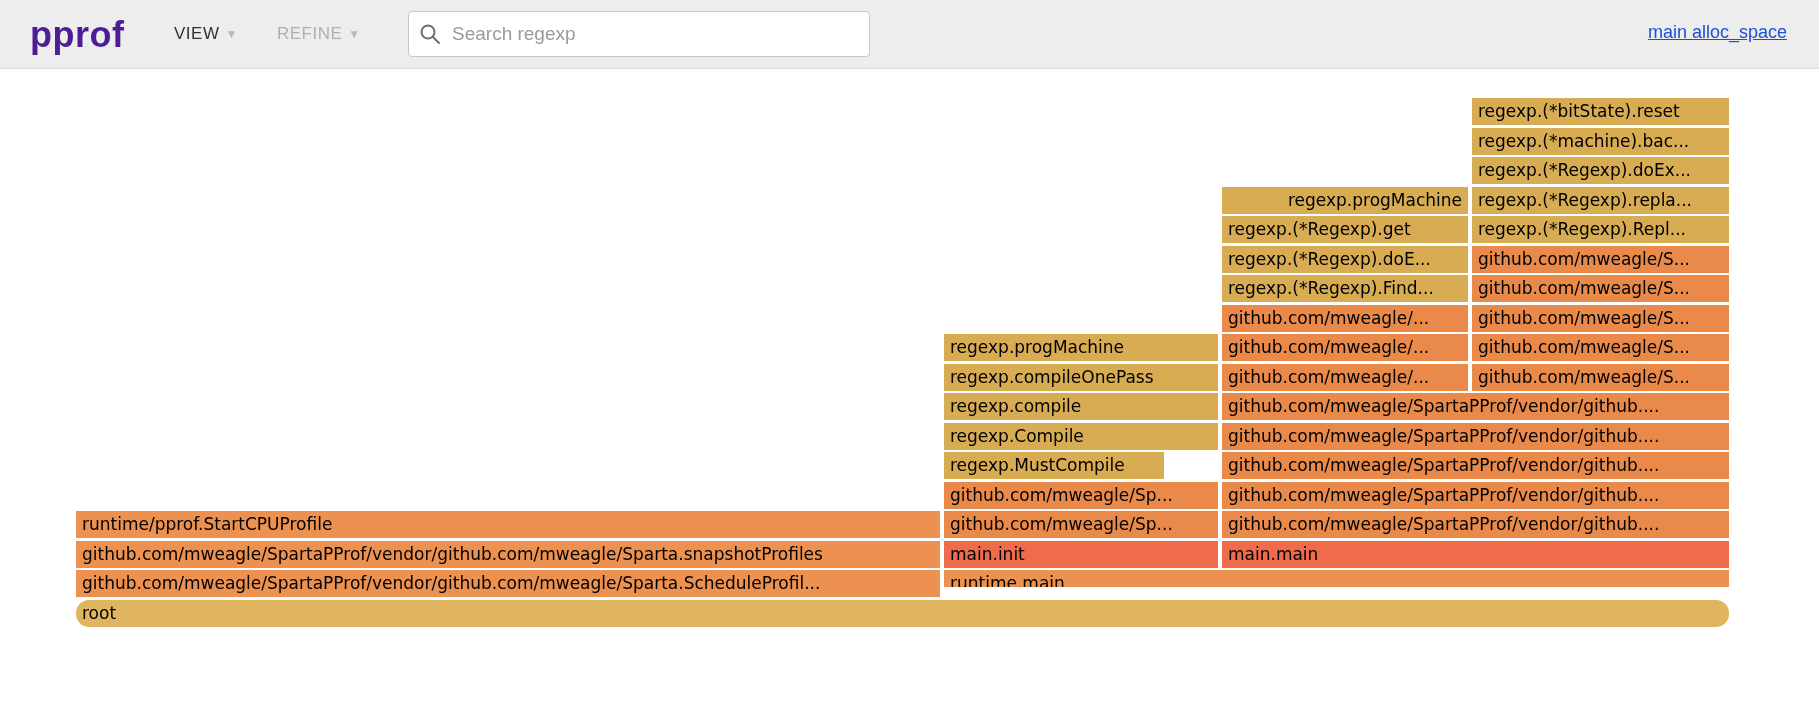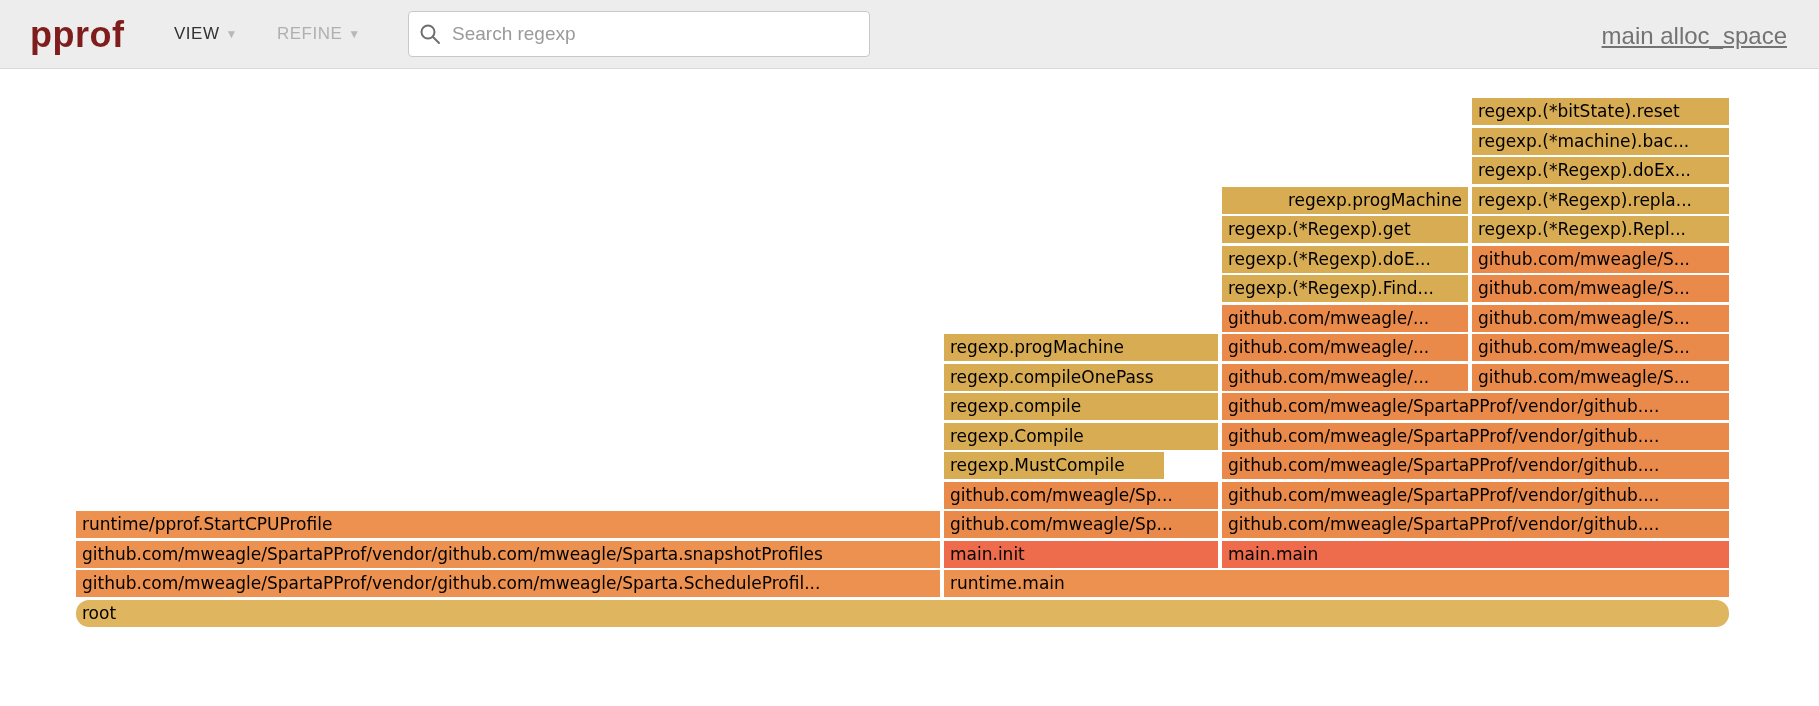--- a/index.html
+++ b/index.html
@@ -7,21 +7,21 @@
     width:1819px;height:706px;position:relative;overflow:hidden;
     font-family:"Liberation Sans", sans-serif;
   }
   
   .header{
     position:absolute;left:0;top:0;width:1819px;height:68px;
     background:#ededed;border-bottom:1px solid #d9d9d9;
   }
   .logo{
     position:absolute;left:30px;top:14px;
-    font-size:36px;font-weight:700;color:#7f1d1d;letter-spacing:.5px;
+    font-size:36px;font-weight:700;color:#4c1d95;letter-spacing:.5px;
   }
   .menu{
     position:absolute;top:24px;font-size:17px;color:#333;cursor:pointer;
     letter-spacing:.5px;
   }
   .menu .tri{font-size:12px;color:#b8b8b8;margin-left:6px;vertical-align:1px;}
   .menu.disabled{color:#b0b0b0;cursor:default;}
   #view-menu{left:174px;}
   #refine-menu{left:277px;}
   .searchbox{
@@ -29,22 +29,22 @@
     background:#ffffff;border:1px solid #c8c8c8;border-radius:4px;
     display:flex;align-items:center;box-sizing:border-box;padding:0 10px;
   }
   .searchbox svg{flex:0 0 auto;margin-right:9px;}
   .searchbox input{
     border:none;outline:none;flex:1 1 auto;font-size:19px;
     font-family:"Liberation Sans", sans-serif;color:#0369a1;background:transparent;
   }
   .searchbox input::placeholder{color:#9a9a9a;}
   .proflink{
-    position:absolute;right:32px;top:22px;font-size:24px;
-    color:#737373;text-decoration:underline;cursor:pointer;
+    position:absolute;right:32px;top:22px;font-size:18px;
+    color:#1d4ed8;text-decoration:underline;cursor:pointer;
   }
   
   .flame{position:absolute;left:0;top:0;width:1819px;height:706px;}
   .fbox{
     position:absolute;box-sizing:border-box;
     font-family:"DejaVu Sans", sans-serif;
     font-size:17px;line-height:27px;color:#000;
     padding:0 6px;white-space:nowrap;overflow:hidden;
     cursor:pointer;
   }
@@ -80,21 +80,21 @@
     <div class="fbox" style="left: 1222px; top: 452px; width: 507px; height: 27px; background: rgb(233, 138, 75);">github.com/mweagle/SpartaPProf/vendor/github....</div>
     <div class="fbox" style="left: 944px; top: 482px; width: 274px; height: 27px; background: rgb(233, 138, 75);">github.com/mweagle/Sp...</div>
     <div class="fbox" style="left: 1222px; top: 482px; width: 507px; height: 27px; background: rgb(233, 138, 75);">github.com/mweagle/SpartaPProf/vendor/github....</div>
     <div class="fbox" style="left: 76px; top: 511px; width: 864px; height: 27px; background: rgb(236, 145, 80);">runtime/pprof.StartCPUProfile</div>
     <div class="fbox" style="left: 944px; top: 511px; width: 274px; height: 27px; background: rgb(233, 138, 75);">github.com/mweagle/Sp...</div>
     <div class="fbox" style="left: 1222px; top: 511px; width: 507px; height: 27px; background: rgb(233, 138, 75);">github.com/mweagle/SpartaPProf/vendor/github....</div>
     <div class="fbox" style="left: 76px; top: 541px; width: 864px; height: 27px; background: rgb(236, 145, 80);">github.com/mweagle/SpartaPProf/vendor/github.com/mweagle/Sparta.snapshotProfiles</div>
     <div class="fbox" style="left: 944px; top: 541px; width: 274px; height: 27px; background: rgb(238, 107, 75);">main.init</div>
     <div class="fbox" style="left: 1222px; top: 541px; width: 507px; height: 27px; background: rgb(238, 107, 75);">main.main</div>
     <div class="fbox" style="left: 76px; top: 570px; width: 864px; height: 27px; background: rgb(236, 145, 80);">github.com/mweagle/SpartaPProf/vendor/github.com/mweagle/Sparta.ScheduleProfil...</div>
-    <div class="fbox" style="left: 944px; top: 570px; width: 785px; height: 27px; background: rgb(236, 145, 80);">runtime.main</div>
+    <div class="fbox" style="left: 944px; top: 570px; width: 785px; height: 17px; background: rgb(236, 145, 80);">runtime.main</div>
     <div class="fbox" style="left: 76px; top: 600px; width: 1653px; height: 27px; background: rgb(223, 181, 95); border-radius: 13px;">root</div>
   </div>
 
 <div class="header">
   <div class="logo">pprof</div>
 
   <div class="menu" id="view-menu">
     <span>VIEW</span><span class="tri">▼</span>
   </div>
 

